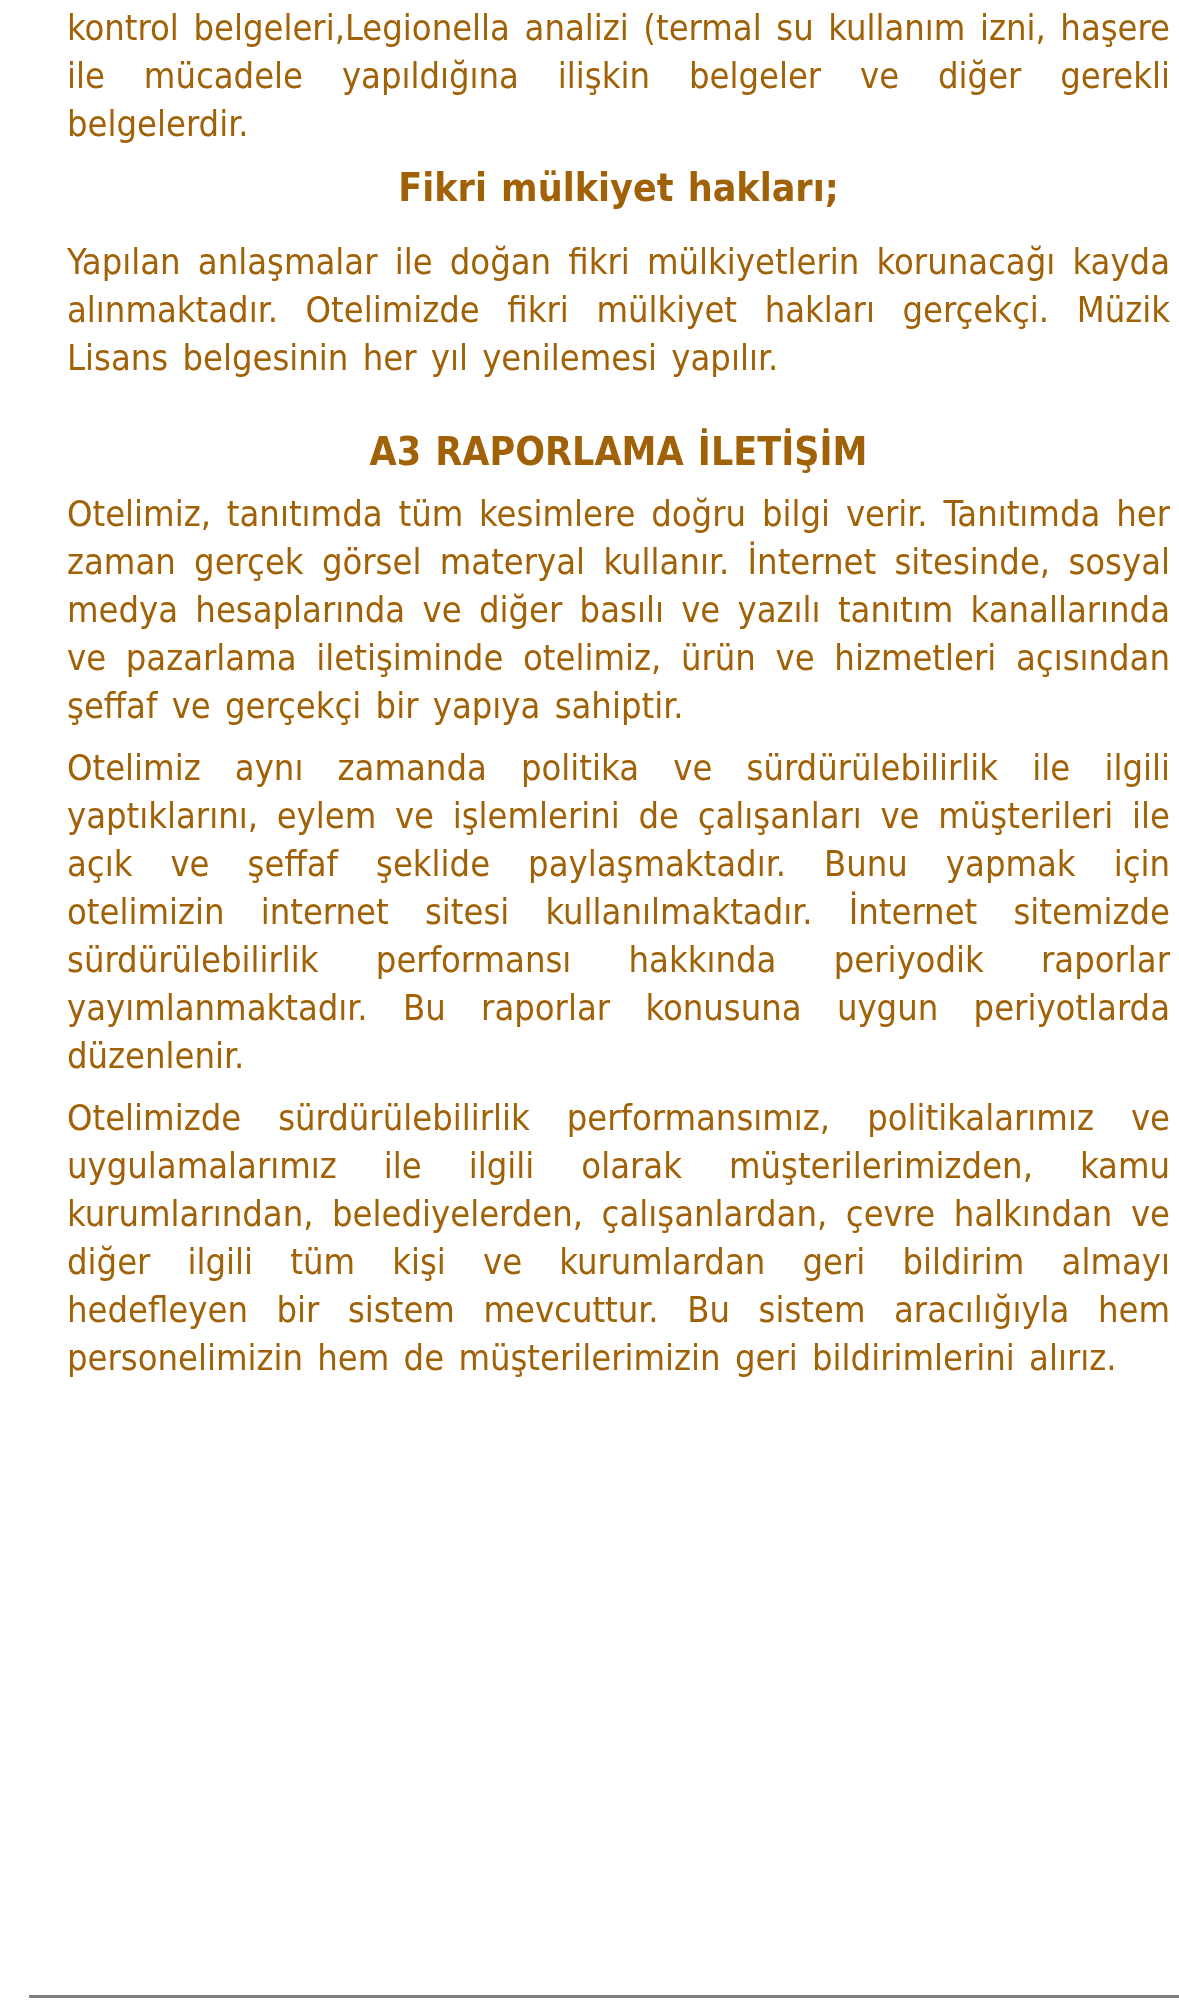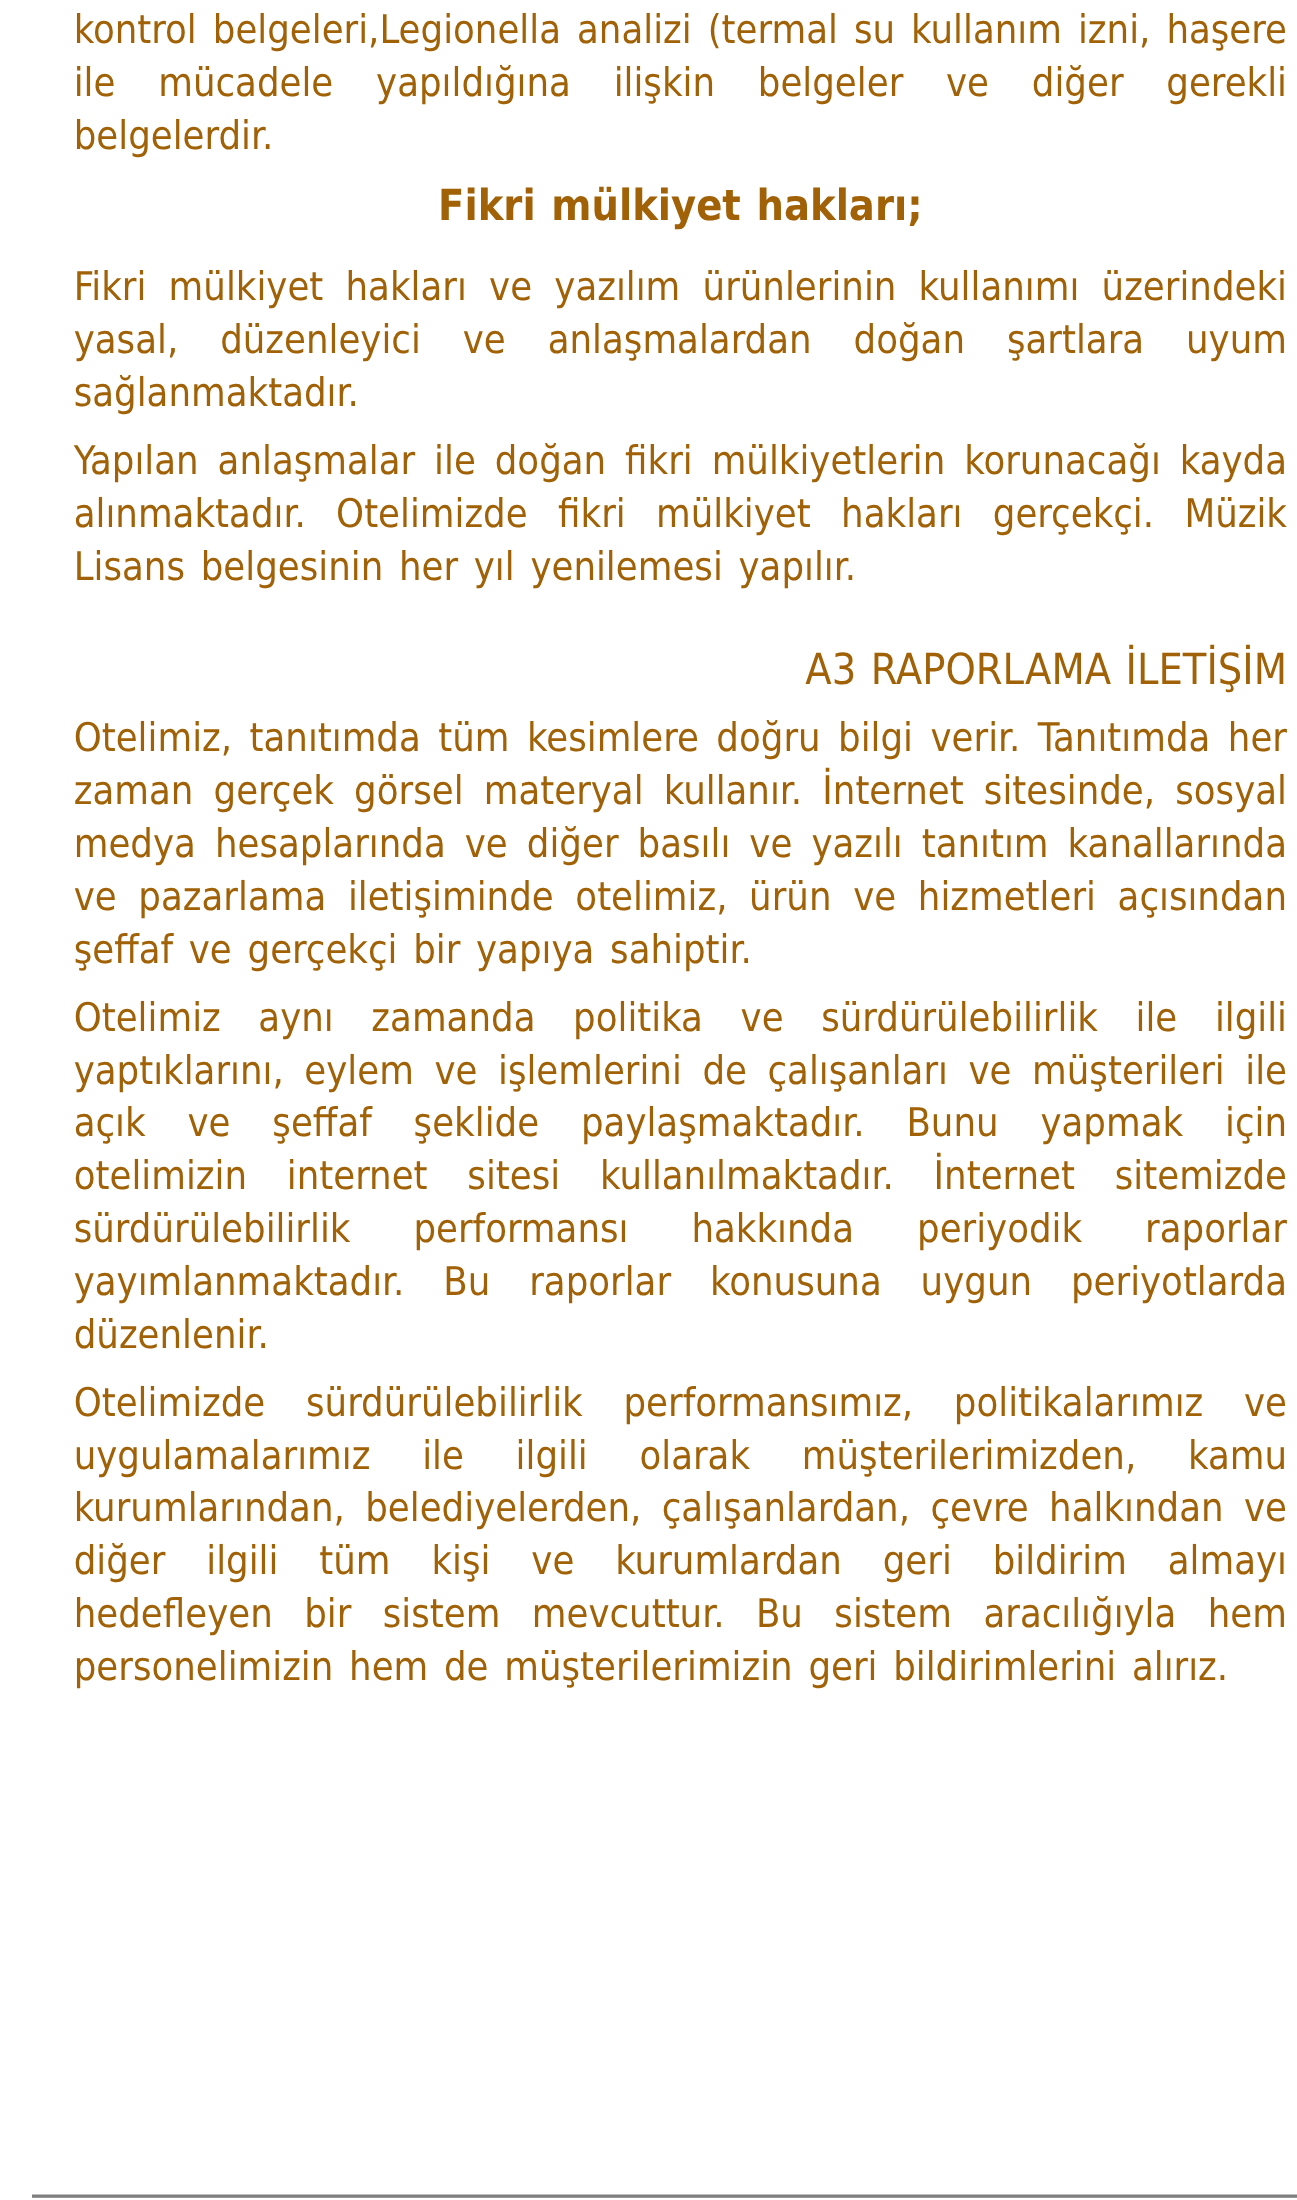--- a/index.html
+++ b/index.html
@@ -30,22 +30,22 @@
   }
   .heading-sub {
     font-size: 39px;
     font-weight: bold;
     text-align: center;
     margin: 16px 0 26px 0;
     word-spacing: 2px;
   }
   .heading-main {
     font-size: 39px;
-    font-weight: normal;
-    text-align: right;
+    font-weight: bold;
+    text-align: center;
     margin: 46px 0 14px 0;
     word-spacing: 2px;
   }
   .divider {
     position: absolute;
     left: 0;
     bottom: 2px;
     width: 100%;
     height: 3px;
     background: #7f7f7f;
@@ -53,21 +53,20 @@
 </style>
 </head>
 <body>
 
 <div class="page">
 
   <p class="para">kontrol belgeleri,Legionella analizi (termal su kullanım izni, haşere ile mücadele yapıldığına ilişkin belgeler ve diğer gerekli belgelerdir.</p>
 
   <h2 class="heading-sub">Fikri mülkiyet hakları;</h2>
 
-  <p class="para">Fikri mülkiyet hakları ve yazılım ürünlerinin kullanımı üzerindeki yasal, düzenleyici ve anlaşmalardan doğan şartlara uyum sağlanmaktadır.</p>
 
   <p class="para">Yapılan anlaşmalar ile doğan fikri mülkiyetlerin korunacağı kayda alınmaktadır. Otelimizde fikri mülkiyet hakları gerçekçi. Müzik Lisans belgesinin her yıl yenilemesi yapılır.</p>
 
   <h2 class="heading-main">A3 RAPORLAMA İLETİŞİM</h2>
 
   <p class="para">Otelimiz, tanıtımda tüm kesimlere doğru bilgi verir. Tanıtımda her zaman gerçek görsel materyal kullanır. İnternet sitesinde, sosyal medya hesaplarında ve diğer basılı ve yazılı tanıtım kanallarında ve pazarlama iletişiminde otelimiz, ürün ve hizmetleri açısından şeffaf ve gerçekçi bir yapıya sahiptir.</p>
 
   <p class="para">Otelimiz aynı zamanda politika ve sürdürülebilirlik ile ilgili yaptıklarını, eylem ve işlemlerini de çalışanları ve müşterileri ile açık ve şeffaf şeklide paylaşmaktadır. Bunu yapmak için otelimizin internet sitesi kullanılmaktadır. İnternet sitemizde sürdürülebilirlik performansı hakkında periyodik raporlar yayımlanmaktadır. Bu raporlar konusuna uygun periyotlarda düzenlenir.</p>
 
   <p class="para">Otelimizde sürdürülebilirlik performansımız, politikalarımız ve uygulamalarımız ile ilgili olarak müşterilerimizden, kamu kurumlarından, belediyelerden, çalışanlardan, çevre halkından ve diğer ilgili tüm kişi ve kurumlardan geri bildirim almayı hedefleyen bir sistem mevcuttur. Bu sistem aracılığıyla hem personelimizin hem de müşterilerimizin geri bildirimlerini alırız.</p>

